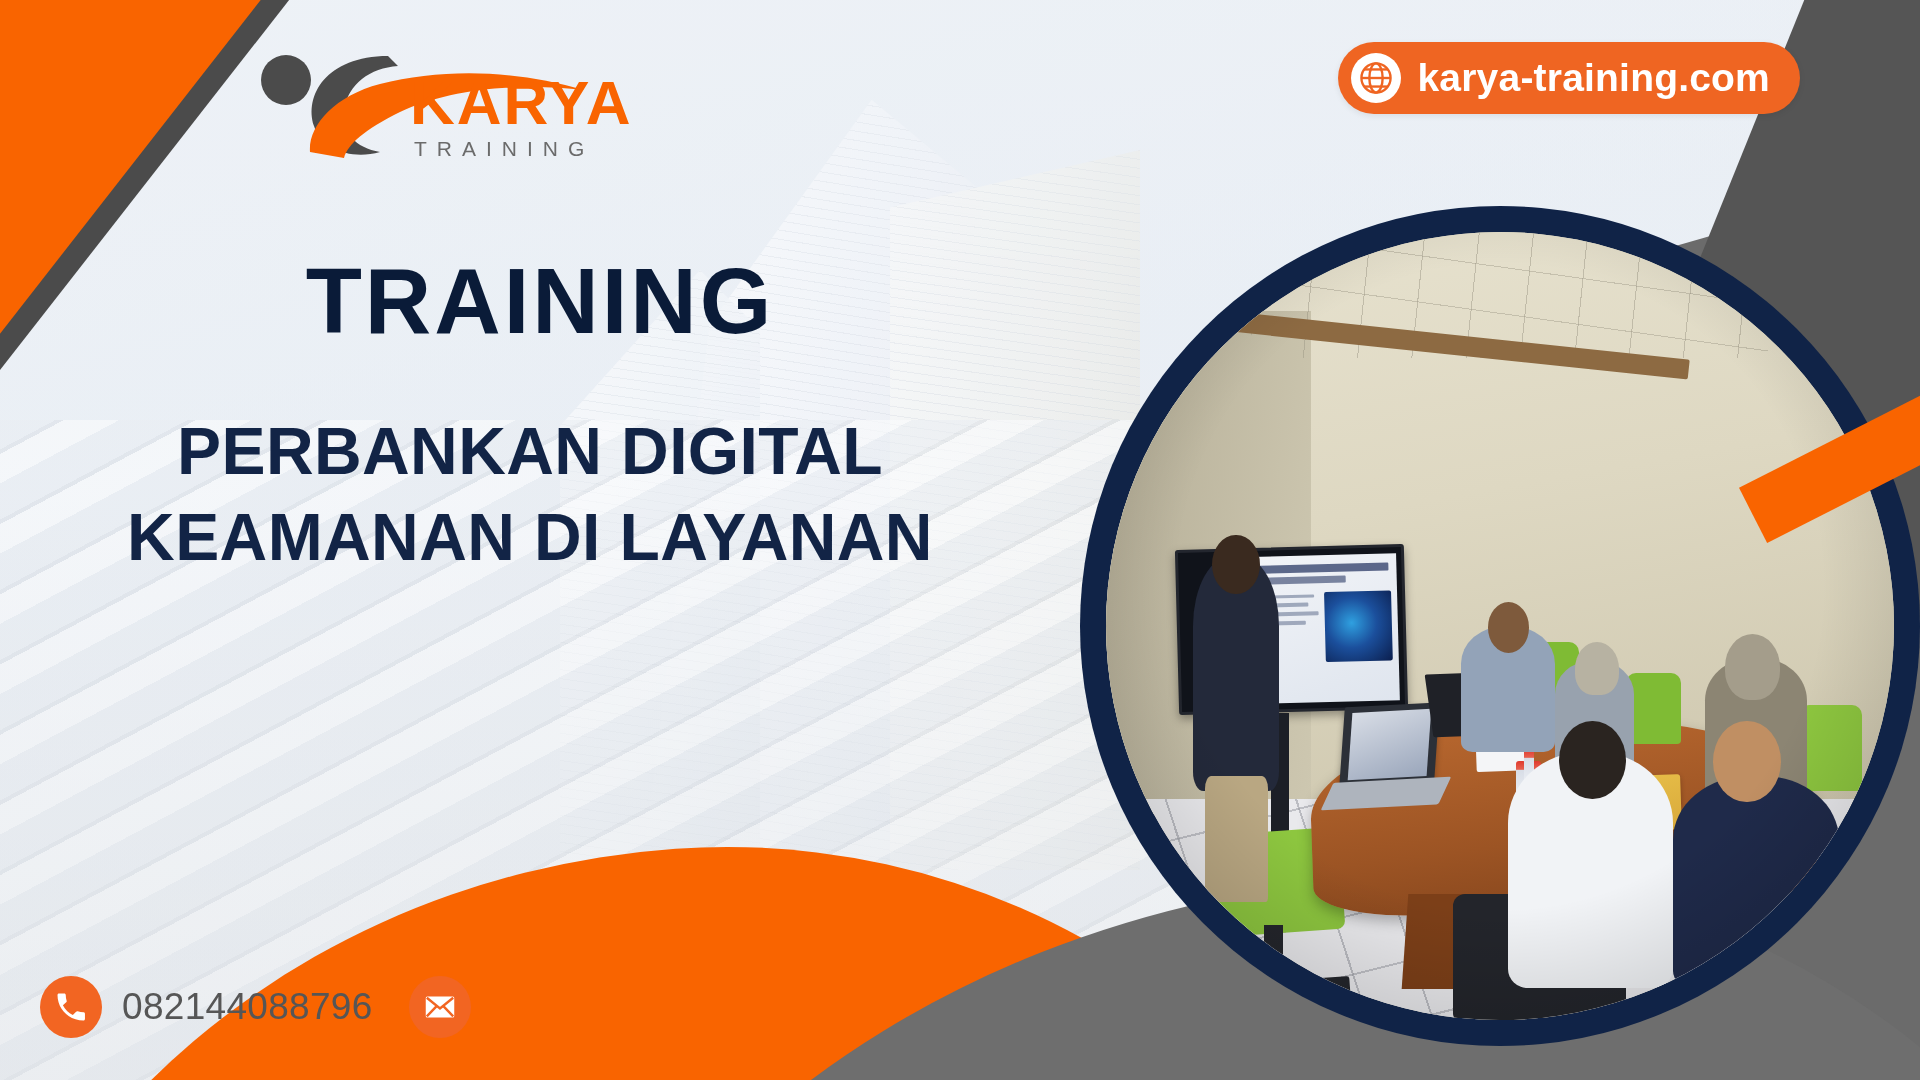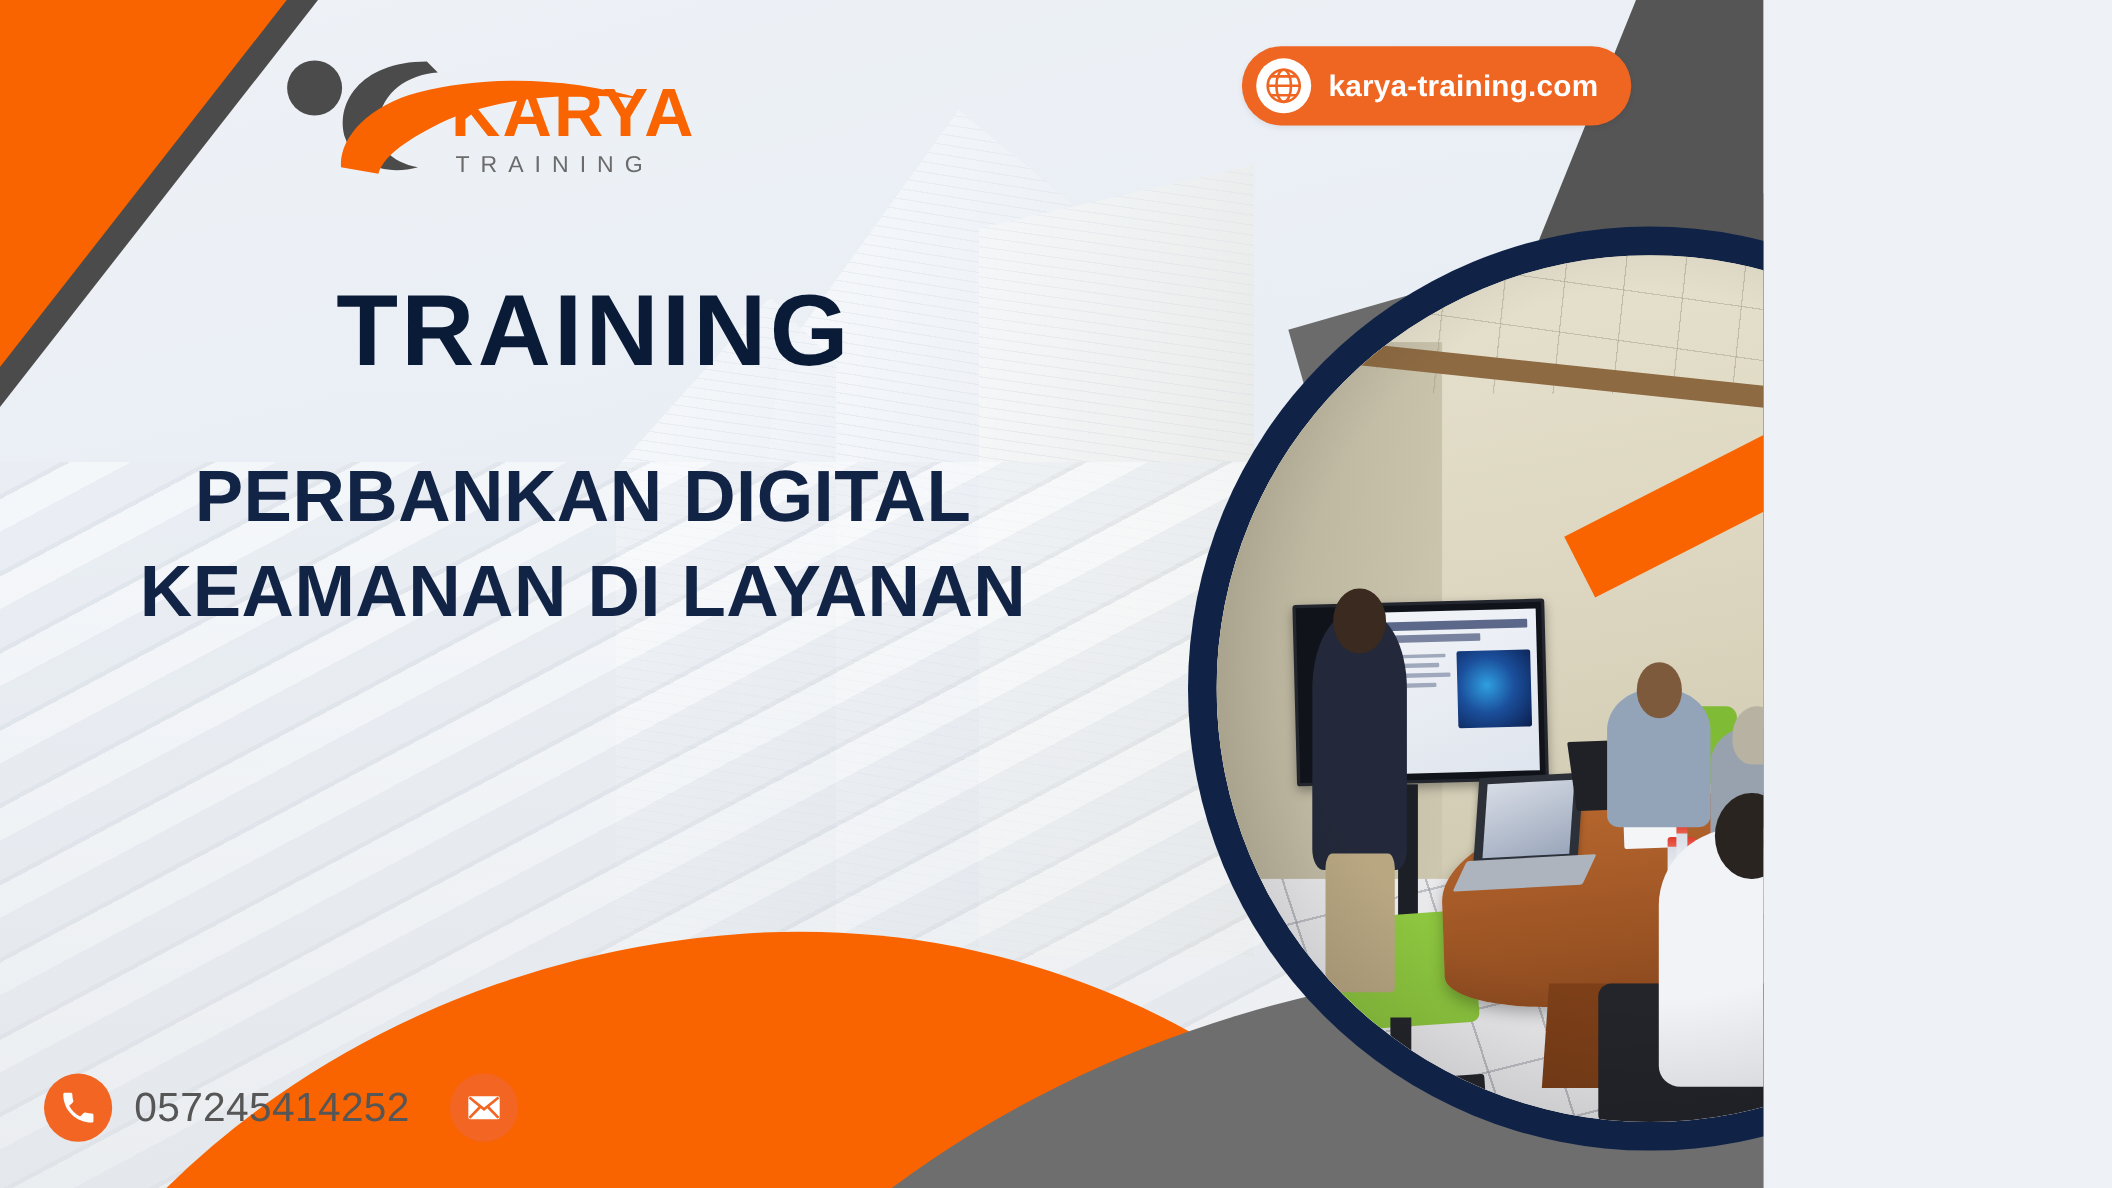--- a/index.html
+++ b/index.html
@@ -5,21 +5,21 @@
   * { margin:0; padding:0; box-sizing:border-box; }
   html,body { width:1920px; height:1080px; overflow:hidden; }
   body {
     font-family:"Liberation Sans", sans-serif;
     background:#eef1f6;
     position:relative;
   }
 
   #poster {
     position:absolute; inset:0;
-    width:1603px; height:1080px;
+    width:1920px; height:1080px;
     background:#86efac;
     overflow:hidden;
   }
 
   
   .bg-buildings {
     position:absolute; inset:0;
     overflow:hidden;
     z-index:1;
   }
@@ -119,21 +119,21 @@
     border-radius:40px;
     padding:11px 30px 11px 13px;
     box-shadow:0 2px 6px rgba(0,0,0,.08);
   }
   .site-badge .globe {
     width:50px; height:50px; border-radius:50%;
     background:#fff; display:flex; align-items:center; justify-content:center; flex:0 0 auto;
   }
   .site-badge .globe svg { width:38px; height:38px; display:block; }
   .site-badge .url {
-    color:#fff; font-size:27px; font-weight:600; letter-spacing:.2px; white-space:nowrap;
+    color:#fff; font-size:39px; font-weight:600; letter-spacing:.2px; white-space:nowrap;
     font-family:"Liberation Sans", sans-serif;
   }
 
   
   .title-block { position:absolute; left:0; top:255px; width:1060px; z-index:6; }
   .kicker {
     font-size:92px; font-weight:bold; color:#0a1b38;
     letter-spacing:3px; line-height:1.02;
     text-align:center; padding-left:20px;
   }
@@ -426,21 +426,21 @@
 
   <div class="deco deco-r-orange" style="z-index:6;"></div>
 
   <div class="contacts">
     <div class="contact">
       <span class="c-ico">
         <svg viewBox="0 0 24 24" fill="#ffffff">
           <path d="M6.6 10.8c1.4 2.8 3.8 5.2 6.6 6.6l2.2-2.2c.3-.3.7-.4 1.1-.3 1.2.4 2.5.6 3.8.6.6 0 1 .4 1 1V20c0 .6-.4 1-1 1C10.6 21 3 13.4 3 4c0-.6.4-1 1-1h3.5c.6 0 1 .4 1 1 0 1.3.2 2.6.6 3.8.1.4 0 .8-.3 1.1l-2.2 1.9z"></path>
         </svg>
       </span>
-      <span class="c-txt">057245414252</span>
+      <span class="c-txt">082144088796</span>
     </div>
     <div class="contact">
       <span class="c-ico">
         <svg viewBox="0 0 24 24">
           <rect x="2.5" y="5" width="19" height="14" rx="1" fill="#ffffff"></rect>
           <path d="M3.2 5.8 L12 13 L20.8 5.8" stroke="#f26522" stroke-width="1.6" fill="none"></path>
           <path d="M3.2 18.2 L9.6 11.6 M20.8 18.2 L14.4 11.6" stroke="#f26522" stroke-width="1.6" fill="none"></path>
         </svg>
       </span>
     </div>

